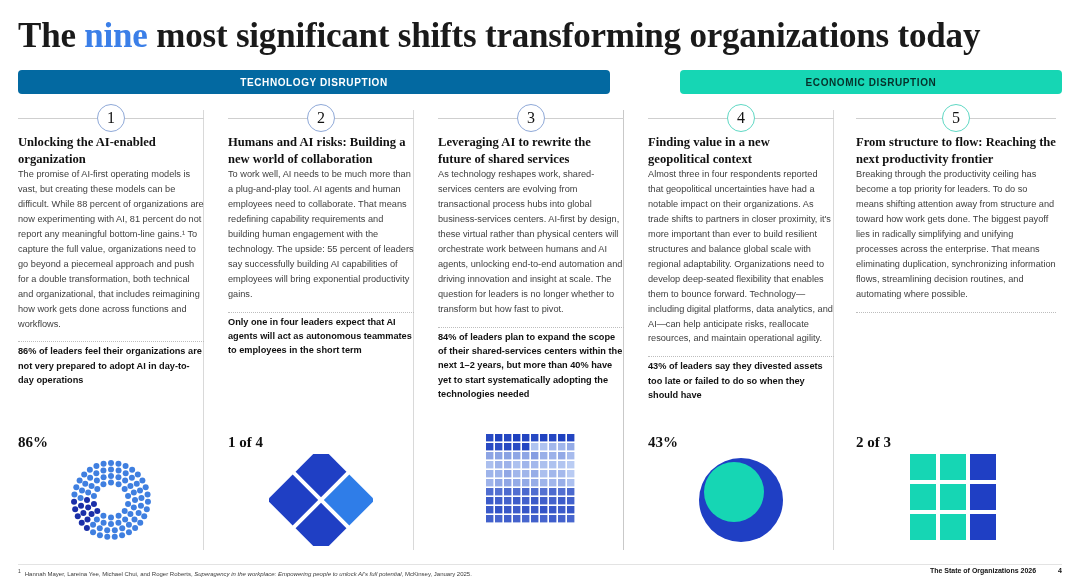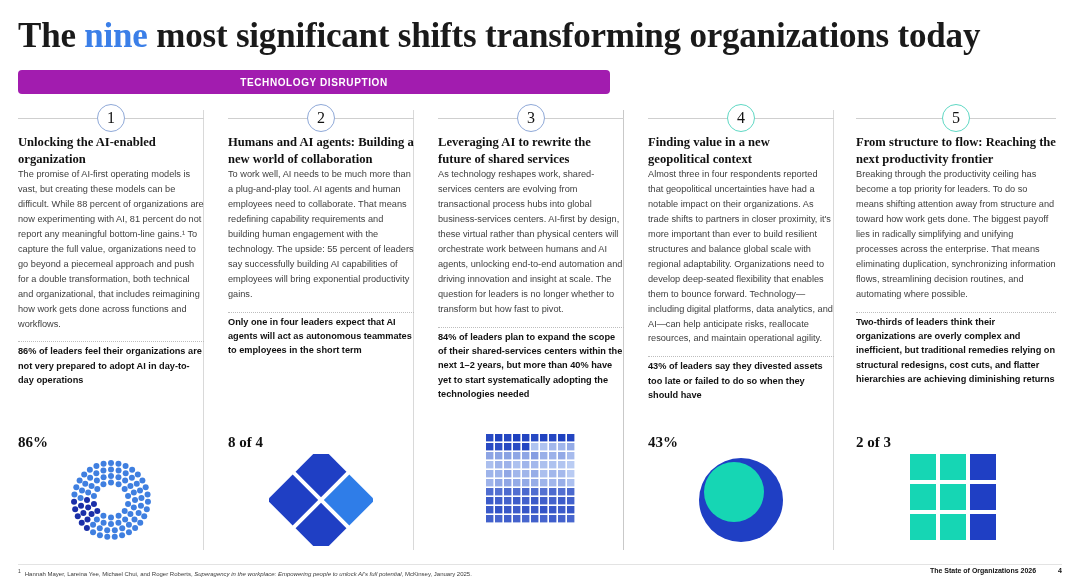--- a/index.html
+++ b/index.html
@@ -20,21 +20,21 @@
   }
   .title .hl { color: #3b7fe8; }
 
   
   .banners { position: absolute; left: 18px; top: 70px; width: 1044px; height: 24px; }
   .banner {
     position: absolute; top: 0; height: 24px; border-radius: 4px;
     display: flex; align-items: center; justify-content: center;
     color: #ffffff; font-size: 10px; font-weight: 700; letter-spacing: 0.6px;
   }
-  .banner.tech { left: 0; width: 592px; background: #a21caf; }
+  .banner.tech { left: 0; width: 592px; background: #0369a1; }
   .banner.econ { left: 662px; width: 382px; background: #16d6b4; color:#06302a; }
 
   
   .cols { position: absolute; left: 18px; top: 104px; width: 1044px; height: 450px; }
   .col {
     position: absolute; top: 0; width: 186px; height: 450px;
   }
   .col.c1 { left: 0; }
   .col.c2 { left: 210px; }
   .col.c3 { left: 420px; }
@@ -105,20 +105,21 @@
 <body>
 
 <div class="page">
 
   <div class="title">
     <span>The </span><span class="hl">nine</span><span> most significant shifts transforming organizations today</span>
   </div>
 
   <div class="banners">
     <div class="banner tech">TECHNOLOGY DISRUPTION</div>
+    <div class="banner econ">ECONOMIC DISRUPTION</div>
   </div>
 
   <div class="vdiv v1"></div>
   <div class="vdiv v2"></div>
   <div class="vdiv v3 thick"></div>
   <div class="vdiv v4"></div>
 
   <div class="cols">
 
     <div class="col c1">
@@ -229,26 +230,26 @@
           </svg>
         </div>
       </div>
     </div>
 
     <div class="col c2">
       <div class="numrow">
         <div class="rule"></div>
         <div class="numbadge">2</div>
       </div>
-      <div class="colhead">Humans and AI agents: Building a new world of collaboration</div>
+      <div class="colhead">Humans and AI risks: Building a new world of collaboration</div>
       <div class="colbody">To work well, AI needs to be much more than a plug-and-play tool. AI agents and human employees need to collaborate. That means redefining capability requirements and building human engagement with the technology. The upside: 55 percent of leaders say successfully building AI capabilities of employees will bring exponential productivity gains.</div>
       <div class="hdiv"></div>
       <div class="colstat">Only one in four leaders expect that AI agents will act as autonomous teammates to employees in the short term</div>
       <div class="figwrap">
-        <div class="figlabel">8 of 4</div>
+        <div class="figlabel">1 of 4</div>
         <div class="figart">
           <svg width="104" height="92" viewBox="0 0 104 92">
             <g transform="translate(52,46) rotate(45)">
               <rect x="-38" y="-38" width="36" height="36" fill="#1f3fc4"></rect>
               <rect x="2" y="-38" width="36" height="36" fill="#2f7de8"></rect>
               <rect x="-38" y="2" width="36" height="36" fill="#1f3fc4"></rect>
               <rect x="2" y="2" width="36" height="36" fill="#1f3fc4"></rect>
             </g>
           </svg>
         </div>
@@ -395,21 +396,20 @@
     </div>
 
     <div class="col c5">
       <div class="numrow">
         <div class="rule"></div>
         <div class="numbadge teal">5</div>
       </div>
       <div class="colhead">From structure to flow: Reaching the next productivity frontier</div>
       <div class="colbody">Breaking through the productivity ceiling has become a top priority for leaders. To do so means shifting attention away from structure and toward how work gets done. The biggest payoff lies in radically simplifying and unifying processes across the enterprise. That means eliminating duplication, synchronizing information flows, streamlining decision routines, and automating where possible.</div>
       <div class="hdiv"></div>
-      <div class="colstat">Two-thirds of leaders think their organizations are overly complex and inefficient, but traditional remedies relying on structural redesigns, cost cuts, and flatter hierarchies are achieving diminishing returns</div>
       <div class="figwrap">
         <div class="figlabel">2 of 3</div>
         <div class="figart">
           <svg width="92" height="92" viewBox="0 0 92 92">
             <g id="grid3-cells">
                 <rect x="0.00" y="0.00" width="26" height="26" fill="#16d6b4"></rect>
                 <rect x="30.00" y="0.00" width="26" height="26" fill="#16d6b4"></rect>
                 <rect x="60.00" y="0.00" width="26" height="26" fill="#1f3fc4"></rect>
                 <rect x="0.00" y="30.00" width="26" height="26" fill="#16d6b4"></rect>
                 <rect x="30.00" y="30.00" width="26" height="26" fill="#16d6b4"></rect>

